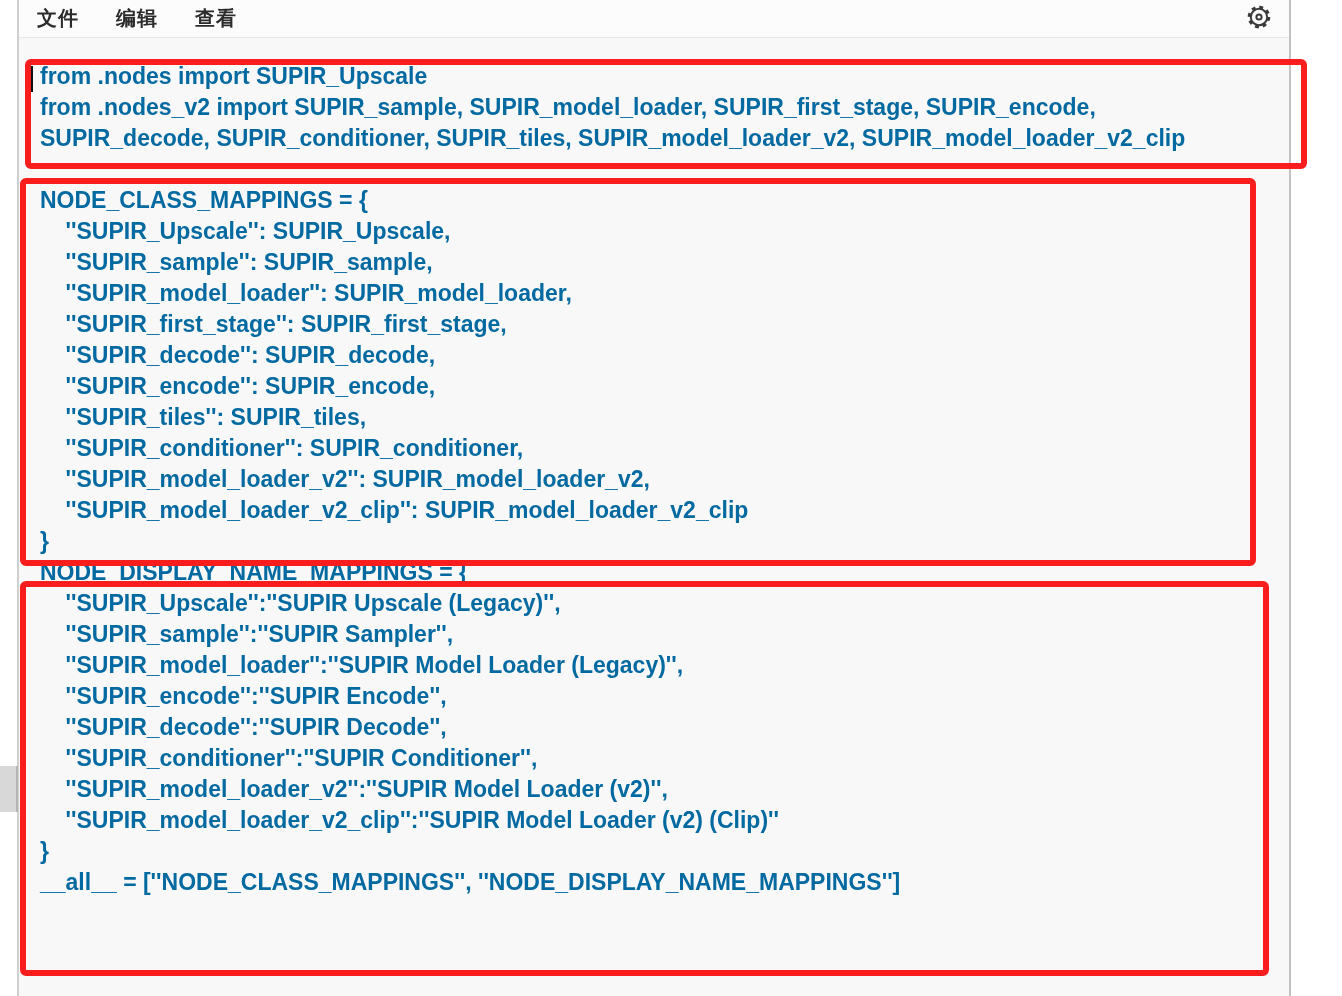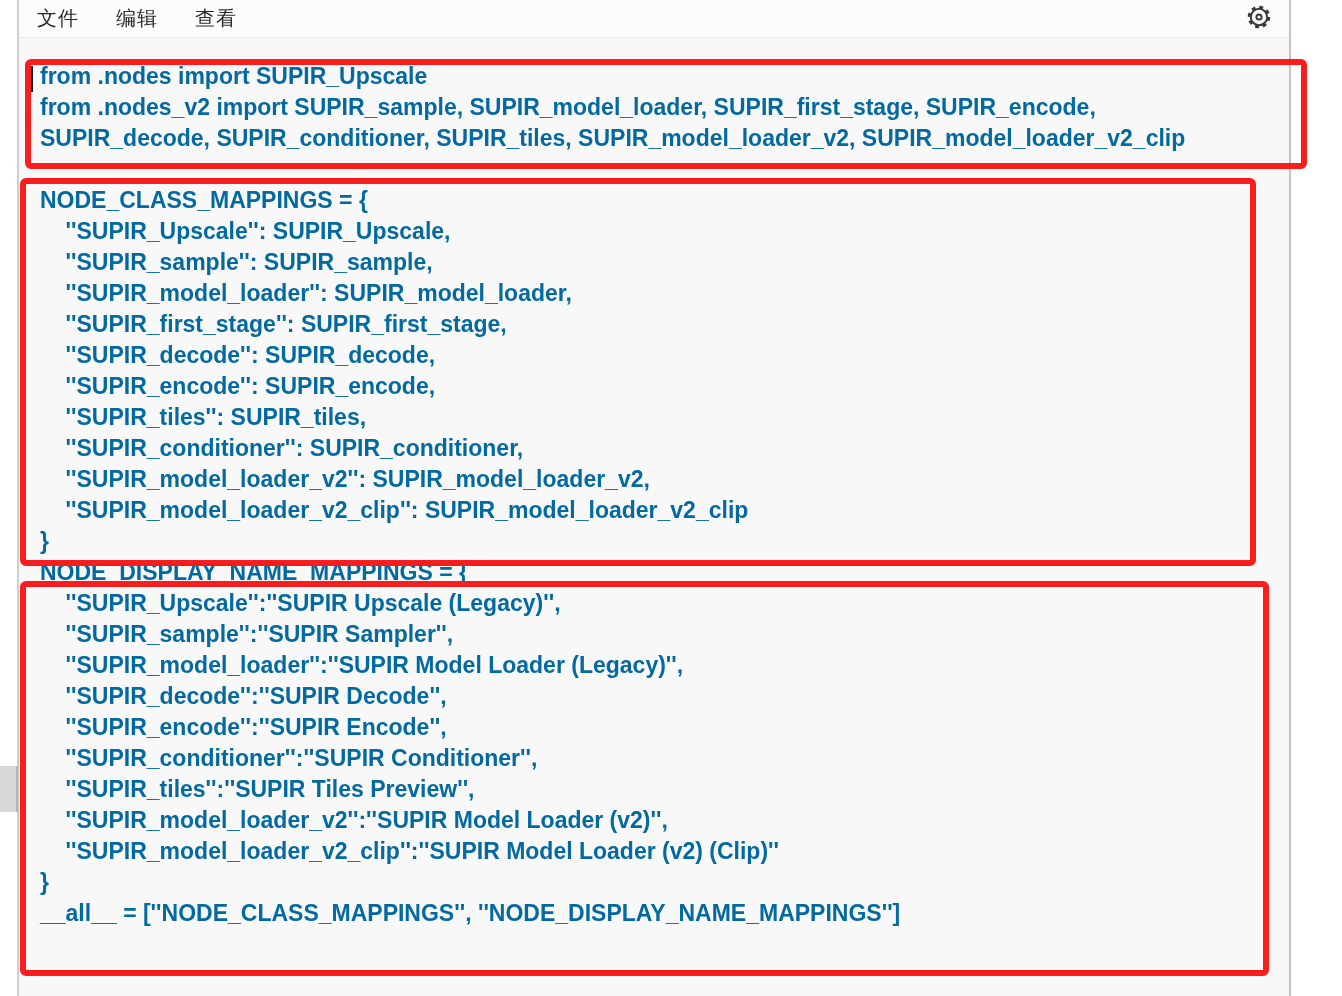--- a/index.html
+++ b/index.html
@@ -10,20 +10,21 @@
   }
   .stage{position:relative;width:1342px;height:996px;background:#ffffff;}
 
   
   .window{
     position:absolute;left:17px;top:0;width:1274px;height:996px;
     background:#f8f8f8;
     border-left:2px solid #cfcfcf;
     border-right:2px solid #c2c2c2;
     box-sizing:border-box;
+    font-weight:bold;
   }
   .menubar{
     position:absolute;left:0;top:0;width:100%;height:38px;
     background:#fcfcfc;border-bottom:1px solid #e7e7e7;
     display:flex;align-items:center;gap:37px;
     padding-left:18px;box-sizing:border-box;
   }
   .menu-item{
     font-size:20px;color:#2b2b2b;letter-spacing:1px;cursor:default;
   }
@@ -105,24 +106,23 @@
     <div class="code-line">    ''SUPIR_encode'': SUPIR_encode,</div>
     <div class="code-line">    ''SUPIR_tiles'': SUPIR_tiles,</div>
     <div class="code-line">    ''SUPIR_conditioner'': SUPIR_conditioner,</div>
     <div class="code-line">    ''SUPIR_model_loader_v2'': SUPIR_model_loader_v2,</div>
     <div class="code-line">    ''SUPIR_model_loader_v2_clip'': SUPIR_model_loader_v2_clip</div>
     <div class="code-line">}</div>
     <div class="code-line">NODE_DISPLAY_NAME_MAPPINGS = {</div>
     <div class="code-line">    ''SUPIR_Upscale'':''SUPIR Upscale (Legacy)'',</div>
     <div class="code-line">    ''SUPIR_sample'':''SUPIR Sampler'',</div>
     <div class="code-line">    ''SUPIR_model_loader'':''SUPIR Model Loader (Legacy)'',</div>
+    <div class="code-line">    ''SUPIR_encode'':''SUPIR Encode'',</div>
     <div class="code-line">    ''SUPIR_decode'':''SUPIR Decode'',</div>
-    <div class="code-line">    ''SUPIR_encode'':''SUPIR Encode'',</div>
     <div class="code-line">    ''SUPIR_conditioner'':''SUPIR Conditioner'',</div>
-    <div class="code-line">    ''SUPIR_tiles'':''SUPIR Tiles Preview'',</div>
     <div class="code-line">    ''SUPIR_model_loader_v2'':''SUPIR Model Loader (v2)'',</div>
     <div class="code-line">    ''SUPIR_model_loader_v2_clip'':''SUPIR Model Loader (v2) (Clip)''</div>
     <div class="code-line">}</div>
     <div class="code-line">__all__ = [''NODE_CLASS_MAPPINGS'', ''NODE_DISPLAY_NAME_MAPPINGS'']</div>
   </div>
 
   <div class="redbox redbox-1" style="border-color: rgb(250, 29, 29);"></div>
   <div class="redbox redbox-2" style="border-color: rgb(250, 29, 29);"></div>
   <div class="redbox redbox-3" style="border-color: rgb(250, 29, 29);"></div>
 

